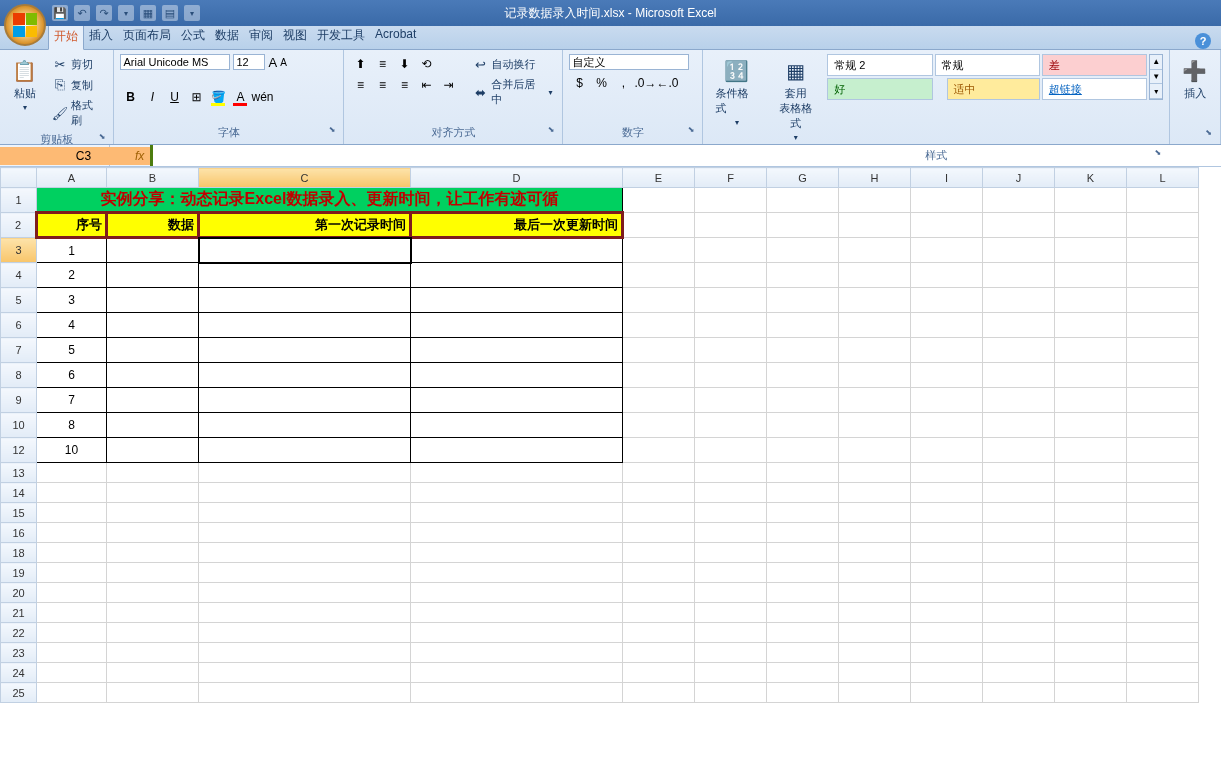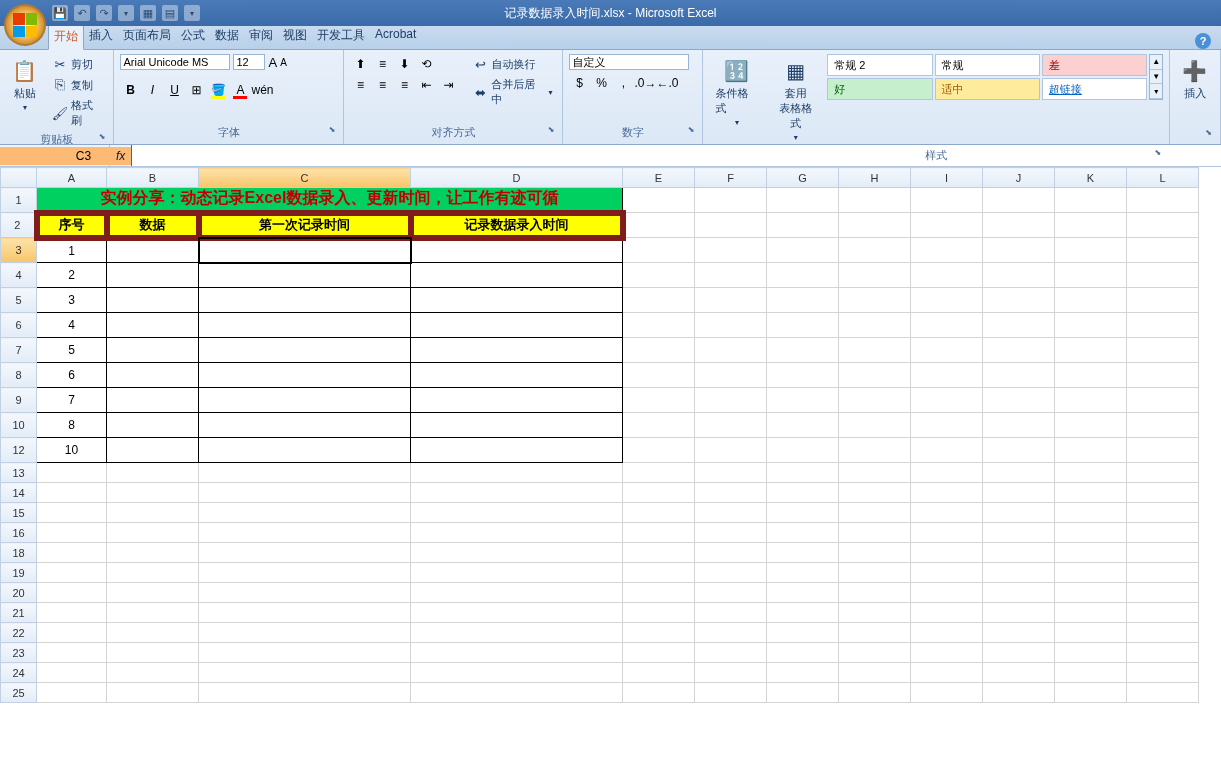--- a/index.html
+++ b/index.html
@@ -31,45 +31,45 @@
 .small-row { display: flex; align-items: center; gap: 3px; font-size: 11px; color: #1e3e66; padding: 2px 4px; }
 .small-row .icn { width: 16px; height: 16px; display: flex; align-items: center; justify-content: center; font-size: 13px; }
 .col { display: flex; flex-direction: column; gap: 1px; }
 input.combo, select.combo { font-size: 11px; border: 1px solid #9ab4d4; background: #fff; padding: 1px 2px; }
 .font-name { width: 110px; } .font-size { width: 32px; }
 .btn-row { display: flex; gap: 2px; }
 .btn-row .b { width: 20px; height: 20px; display: flex; align-items: center; justify-content: center; border: 1px solid transparent; font-size: 12px; cursor: pointer; }
 .style-gallery { display: grid; grid-template-columns: 1fr 1fr 1fr; gap: 2px; width: 320px; }
 .style-cell { border: 1px solid #b0c6e0; background: #fff; padding: 3px 6px; font-size: 11px; height: 22px; display: flex; align-items: center; }
 .sc-normal2 { background: #fff; } .sc-normal { background: #fff; } .sc-bad { background: #fccfd0; color: #9c0006; }
-.sc-good { background: #c6efce; color: #006100; } .sc-mid { background: #ffeb9c; color: #9c5700; } .sc-link { color: #0563c1; text-decoration: underline; }
+.sc-good { background: #c6efce; color: #006100; } .sc-mid { background: #ffeb9c; color: #9c5700; margin-left: 12px; } .sc-link { color: #0563c1; text-decoration: underline; }
 .gallery-handle { width: 14px; display: flex; flex-direction: column; border: 1px solid #9ab4d4; background: #e8f0fa; margin-left: 2px; }
 .gallery-handle div { flex: 1; display: flex; align-items: center; justify-content: center; font-size: 8px; border-bottom: 1px solid #b0c6e0; }
 
 
 .fbar-row { height: 22px; display: flex; border-bottom: 1px solid #b0c6e0; background: #eef4fb; }
 .namebox { width: 110px; border-right: 1px solid #b0c6e0; display: flex; align-items: center; }
 .namebox input { flex: 1; border: none; background: #fdba74; font-size: 12px; padding: 2px 6px; text-align: center; }
 .namebox .dd { width: 14px; text-align: center; font-size: 9px; color: #4a6a94; background: #e2eaf4; }
-.fx-btns { display: flex; align-items: center; padding: 0 6px; gap: 6px; color: #0f172a; font-style: italic; font-size: 12px; border-right: 1px solid #4d7c0f; }
+.fx-btns { display: flex; align-items: center; padding: 0 6px; gap: 6px; color: #a16207; font-style: italic; font-size: 12px; border-right: 3px solid #4d7c0f; margin-left: 19px; }
 .formula-input { flex: 1; border: none; background: #fff; padding: 2px 6px; font-size: 12px; }
 
 
 .grid-wrap { position: relative; height: calc(767px - 26px - 24px - 95px - 22px); overflow: auto; }
 table.sheet { border-collapse: collapse; table-layout: fixed; }
 .colhdr th, .rowhdr { background: linear-gradient(#f4f8fd,#e2ecf7); border: 1px solid #c1d0e2; font-weight: normal; font-size: 11px; color: #333; text-align: center; }
 .corner { width: 36px; height: 20px; border: 1px solid #c1d0e2; background: #e8f0fa; }
 .colhdr th { height: 20px; }
 .rowhdr { width: 36px; height: 20px; }
 td { border: 1px solid #d4d4d4; height: 20px; font-size: 12px; padding: 0 3px; background: #fff; }
 tr.tall td, tr.tall th { height: 25px; }
 
 
 .title-cell { background: #00d060; color: #c00000; font-weight: bold; font-size: 16px; text-align: center; border: 1px solid #000; }
-.hdr-cell { background: #ffff00; color: #000; font-weight: bold; text-align: center; border: 6px solid #7f1d1d; font-size: 13px; }
+.hdr-cell { background: #ffff00; color: #000; font-weight: bold; text-align: right; border: 3px solid #7f1d1d; font-size: 13px; }
 .data-border { border: 1px solid #000; text-align: center; }
 
 
 .col-active { background: linear-gradient(#fde3aa,#f8c56a) !important; }
 .row-active { background: linear-gradient(#fde3aa,#f8c56a) !important; }
 td.active { outline: 2px solid #000; outline-offset: -1px; position: relative; }
 </style>
 </head>
 <body>
 
@@ -130,21 +130,21 @@
         <div class="small-row">
             <span class="icn">🖌</span>
             <span>格式刷</span>
           </div>
       </div>
     </div>
     <div class="group-label">剪贴板</div>
   </div>
 
   <div class="group" style="min-width:230px;">
-    <div class="group-body col" style="gap:10px;">
+    <div class="group-body col" style="gap:17px;">
       <div style="display:flex; gap:3px; align-items:center;">
         <input class="combo font-name" value="Arial Unicode MS" style="">
         <input class="combo font-size" value="12" style="">
         <span class="b" style="font-size:13px;">A</span>
         <span class="b" style="font-size:10px;">A</span>
       </div>
       <div class="btn-row">
         <span class="b">
             <b>B</b>
           </span>
@@ -306,21 +306,21 @@
           <td></td>
           <td></td>
           <td></td>
           <td></td>
         </tr>
         <tr class="tall">
           <th class="rowhdr">2</th>
           <td class="hdr-cell">序号</td>
           <td class="hdr-cell">数据</td>
           <td class="hdr-cell">第一次记录时间</td>
-          <td class="hdr-cell">记录数据录入时间</td>
+          <td class="hdr-cell">最后一次更新时间</td>
           <td></td>
           <td></td>
           <td></td>
           <td></td>
           <td></td>
           <td></td>
           <td></td>
           <td></td>
         </tr>
         <tr class="tall">

